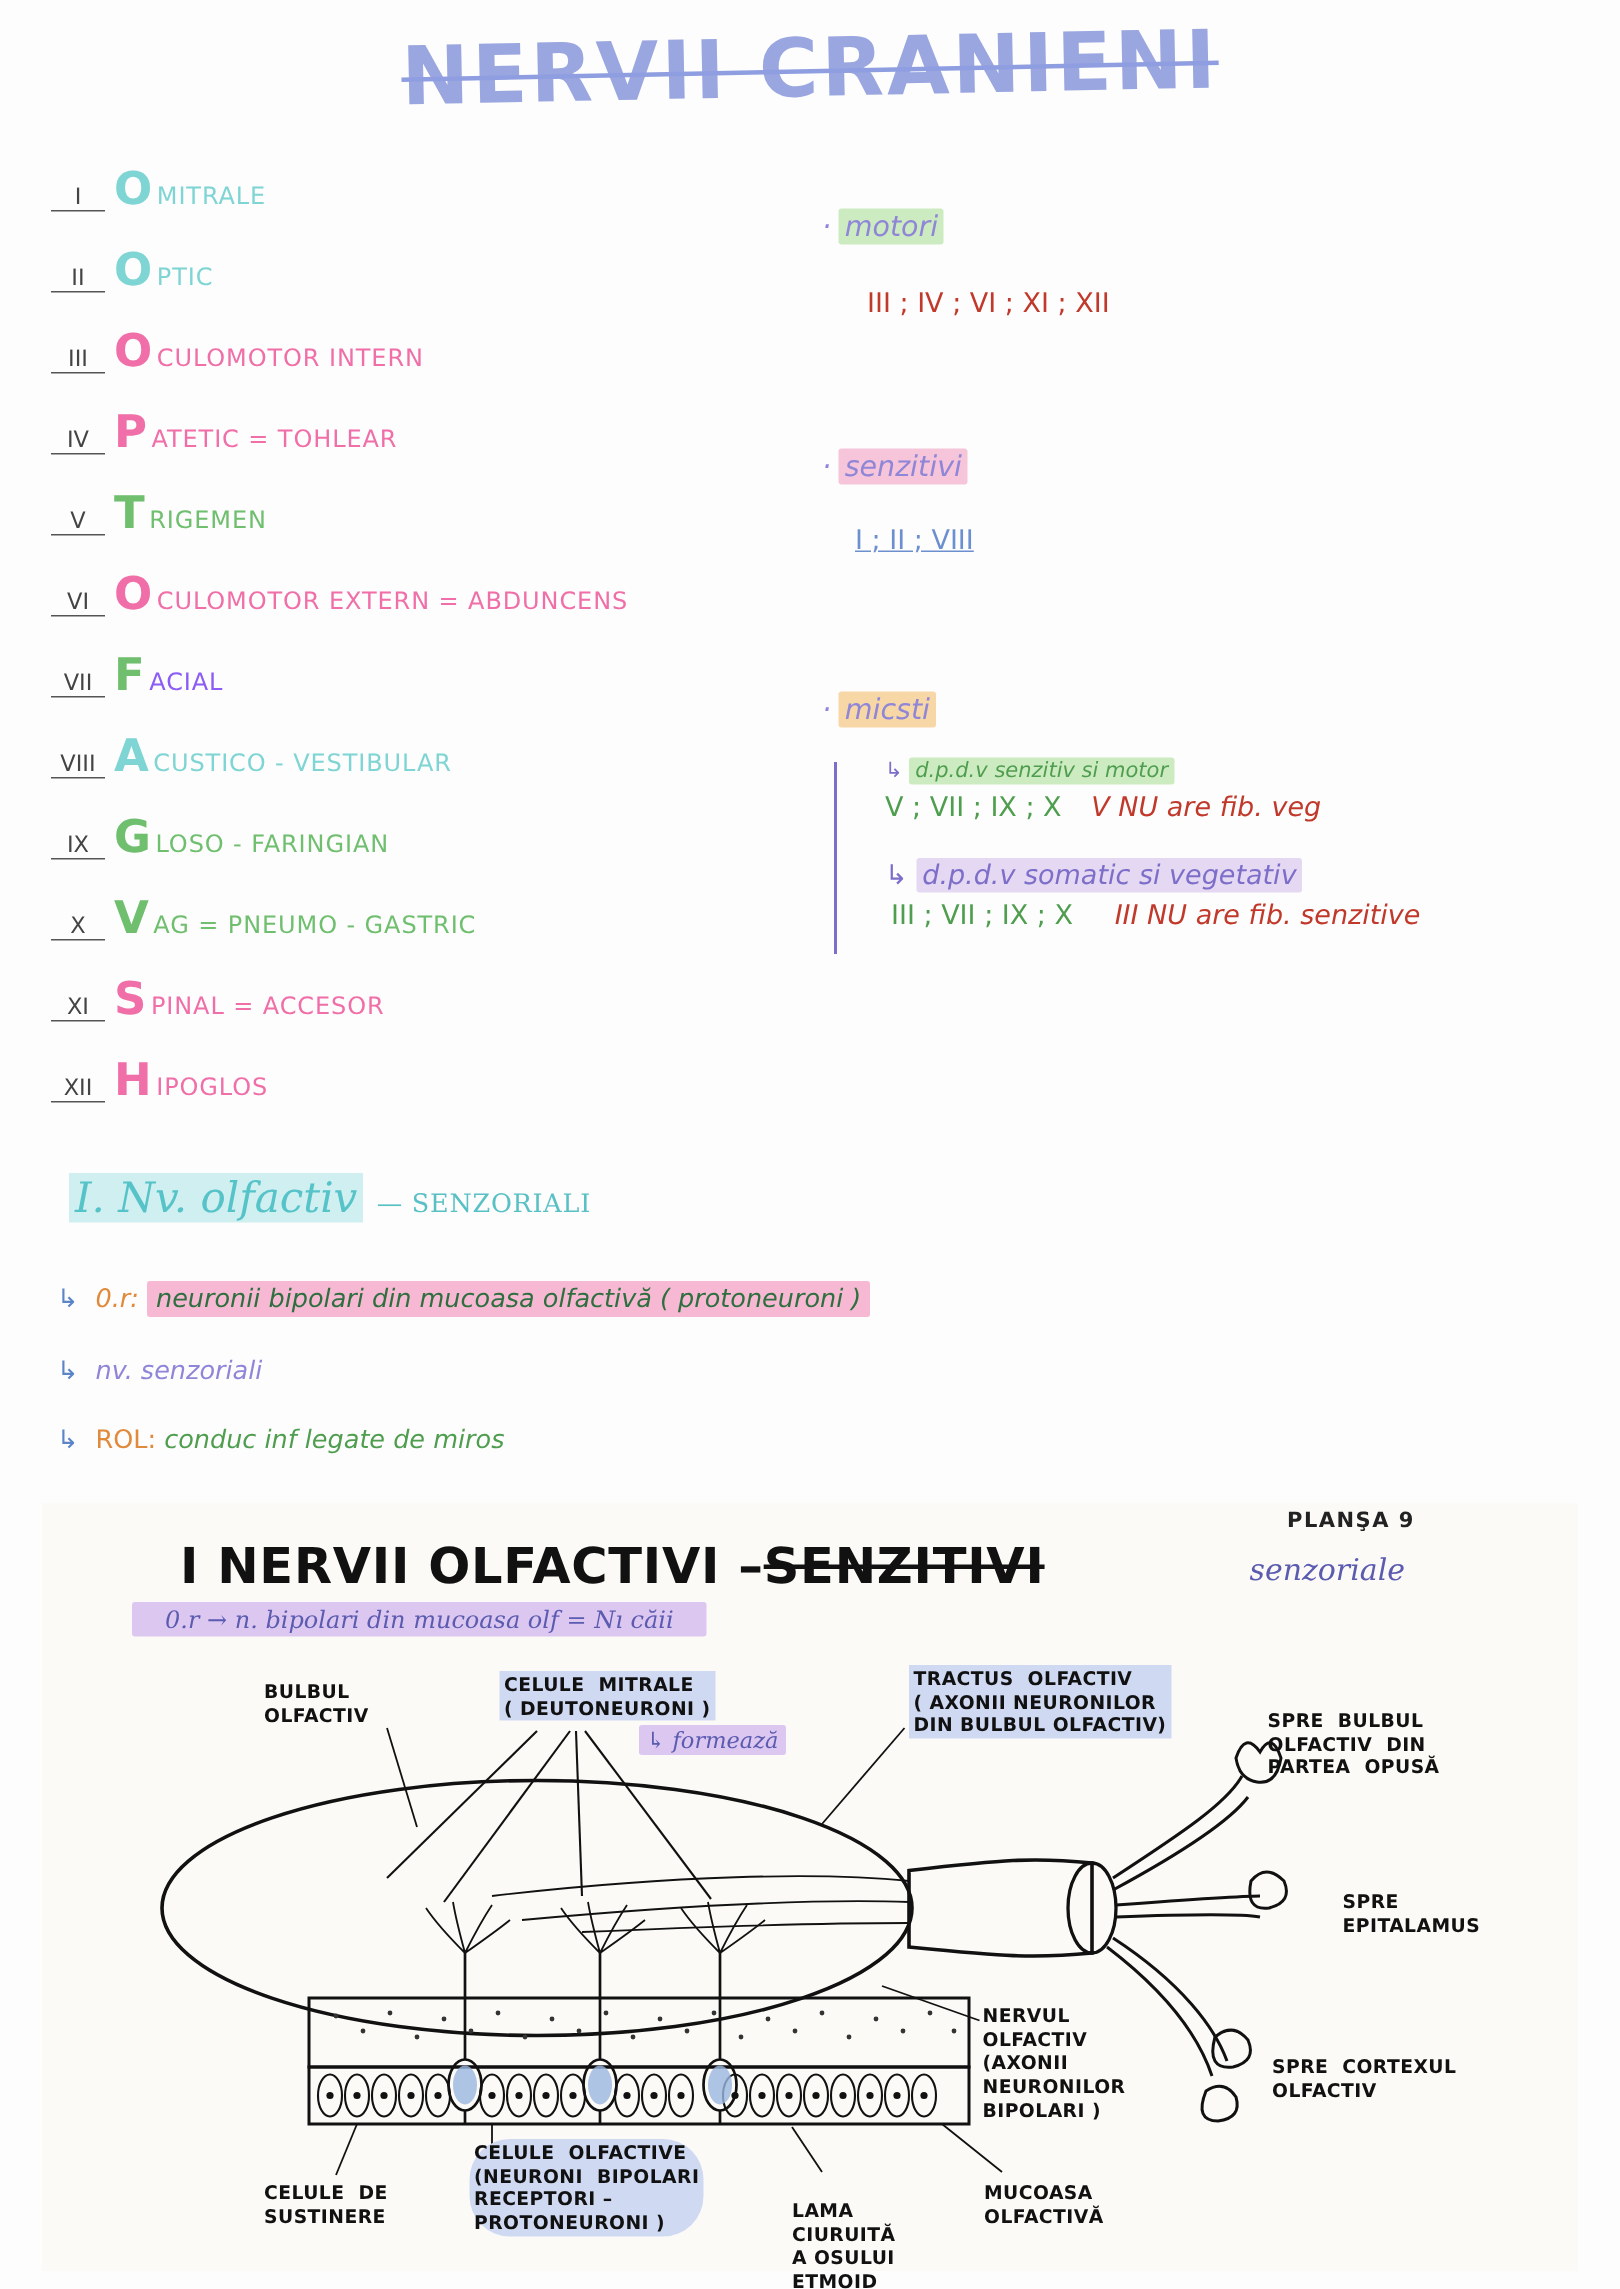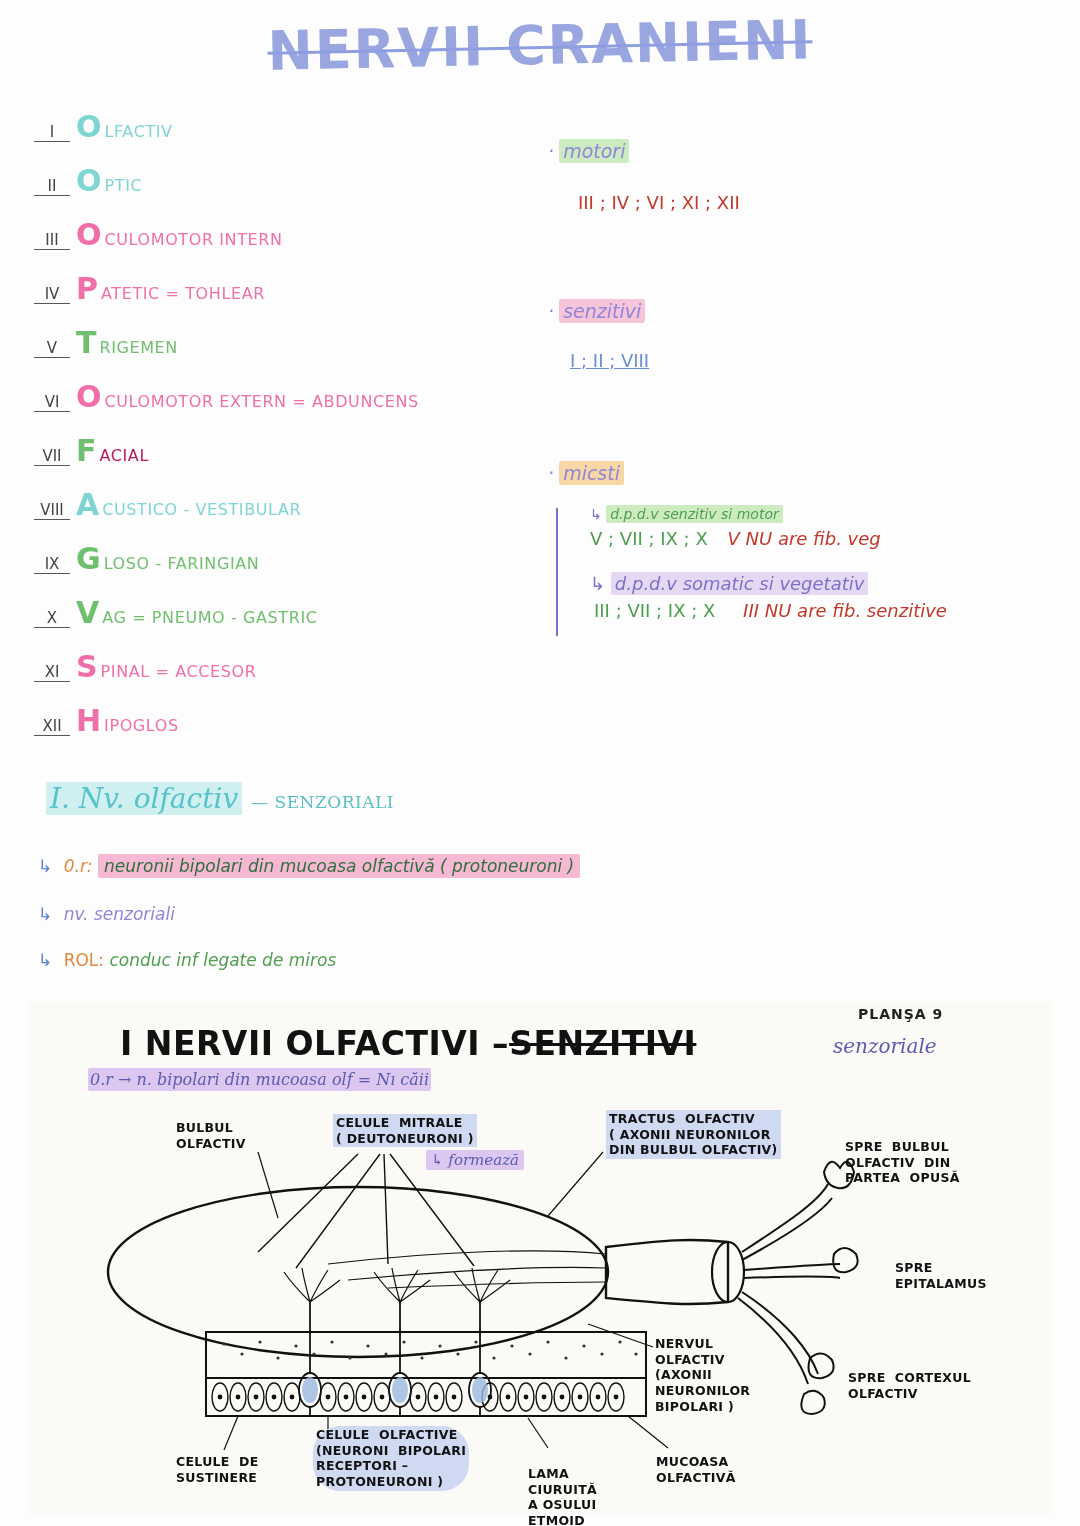--- a/index.html
+++ b/index.html
@@ -89,21 +89,21 @@
   }
   .plate-title .strike{text-decoration:line-through;text-decoration-thickness:3px;}
   .plate-title-annot{
     position:absolute;left:805px;top:32px;font-size:20px;color:#5b5bb0;
     font-family:"DejaVu Serif", serif;font-style:italic;
   }
   .plansa-no{position:absolute;left:830px;top:4px;font-size:14px;font-weight:700;letter-spacing:1px;color:#222;}
   .handnote{
     position:absolute;left:60px;top:66px;font-size:16px;color:#5b5bb0;
     font-family:"DejaVu Serif", serif;font-style:italic;
-    background:#dcc7f0;padding:2px 2px;border-radius:2px;
+    background:#dcc7f0;padding:2px 22px;border-radius:2px;
   }
   .lbl{position:absolute;font-size:12.5px;font-weight:700;line-height:1.25;color:#111;letter-spacing:.3px;}
   .lbl.hl{background:#cfd9f2;padding:1px 3px;}
   .formeaza{
     position:absolute;left:398px;top:148px;font-size:15px;color:#5b5bb0;
     font-family:"DejaVu Serif", serif;font-style:italic;
     background:#dcc7f0;padding:1px 5px;border-radius:2px;
   }
 
   svg.diagram{position:absolute;left:0;top:0;width:1024px;height:512px;}
@@ -112,21 +112,21 @@
 <body>
 
 <div class="page">
 
   <div class="title">NERVII CRANIENI</div>
 
   <div class="nerve-list">
     <div class="nerve-row">
       <span class="roman">I</span>
       <span class="big-letter" style="color:#7fd4d4">O</span>
-      <span class="rest" style="color:#7fd4d4">LFACTIV</span>
+      <span class="rest" style="color:#7fd4d4">MITRALE</span>
     </div>
     <div class="nerve-row">
       <span class="roman">II</span>
       <span class="big-letter" style="color:#7fd4d4">O</span>
       <span class="rest" style="color:#7fd4d4">PTIC</span>
     </div>
     <div class="nerve-row">
       <span class="roman">III</span>
       <span class="big-letter" style="color:#f06fa8">O</span>
       <span class="rest" style="color:#f06fa8">CULOMOTOR INTERN</span>
@@ -142,21 +142,21 @@
       <span class="rest" style="color:#6fbf6f">RIGEMEN</span>
     </div>
     <div class="nerve-row">
       <span class="roman">VI</span>
       <span class="big-letter" style="color:#f06fa8">O</span>
       <span class="rest" style="color:#f06fa8">CULOMOTOR EXTERN = ABDUNCENS</span>
     </div>
     <div class="nerve-row">
       <span class="roman">VII</span>
       <span class="big-letter" style="color:#6fbf6f">F</span>
-      <span class="rest" style="color:#be185d">ACIAL</span>
+      <span class="rest" style="color:#8b5cf6">ACIAL</span>
     </div>
     <div class="nerve-row">
       <span class="roman">VIII</span>
       <span class="big-letter" style="color:#7fd4d4">A</span>
       <span class="rest" style="color:#7fd4d4">CUSTICO - VESTIBULAR</span>
     </div>
     <div class="nerve-row">
       <span class="roman">IX</span>
       <span class="big-letter" style="color:#6fbf6f">G</span>
       <span class="rest" style="color:#6fbf6f">LOSO - FARINGIAN</span>

